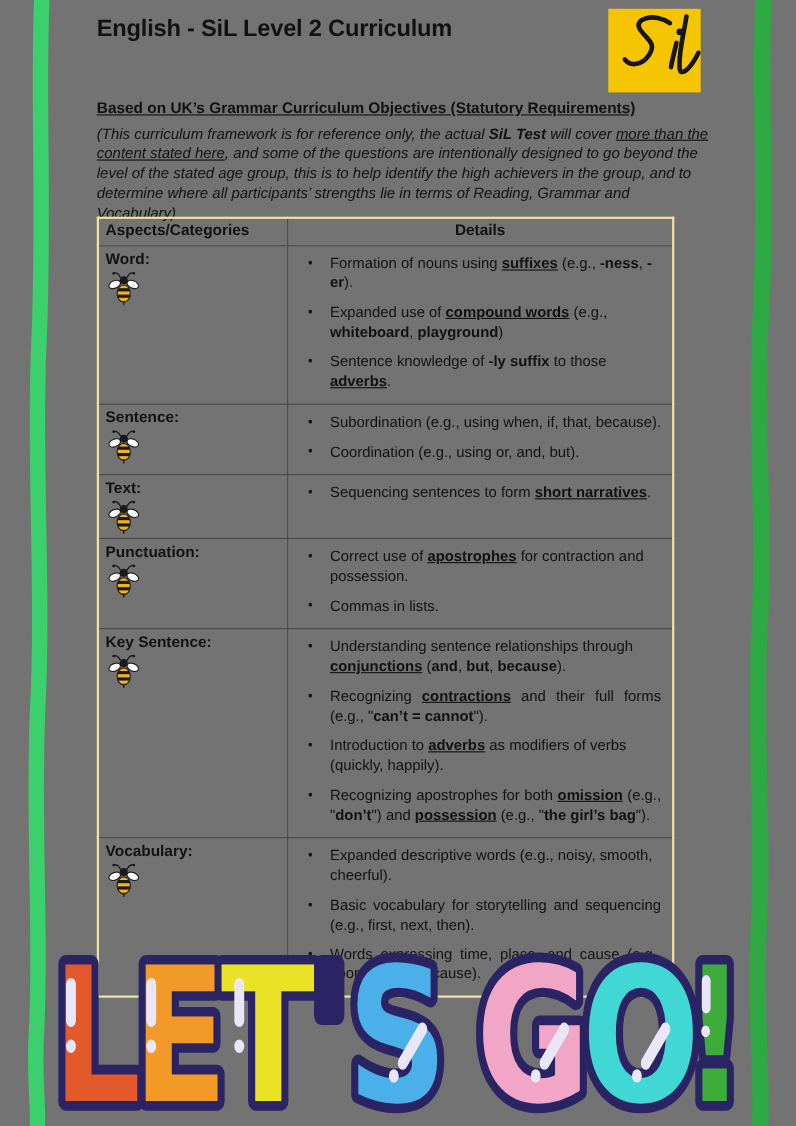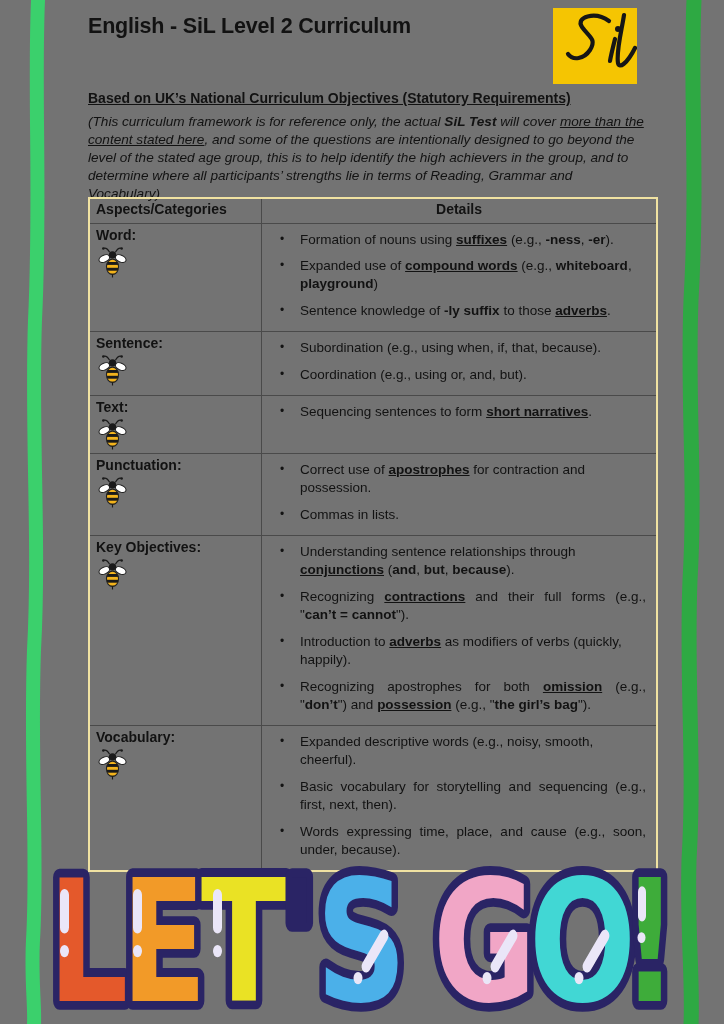--- a/index.html
+++ b/index.html
@@ -14,21 +14,21 @@
   .page-subtitle{position:absolute;left:88px;top:43px;width:470px;font-size:15.5px;font-weight:bold;}
   .logo{position:absolute;left:553px;top:8px;width:84px;height:76px;background:#F5C502;}
   .logo svg{display:block;}
 
   .section-heading{position:absolute;left:88px;top:90px;width:560px;font-size:14px;font-weight:bold;text-decoration:underline;}
 
   .disclaimer{position:absolute;left:88px;top:113px;width:560px;font-size:13.6px;font-style:italic;line-height:1.32;}
   .disclaimer .b{font-weight:bold;}
   .disclaimer .u{text-decoration:underline;}
 
-  table.curriculum{position:absolute;left:88px;top:197px;width:570px;border-collapse:collapse;table-layout:fixed;
+  table.curriculum{position:absolute;left:88px;top:197px;width:525px;border-collapse:collapse;table-layout:fixed;
     border:2px solid #F0E2A2;font-size:13.5px;}
   table.curriculum th,table.curriculum td{border:1px solid #4a4a4a;vertical-align:top;}
   table.curriculum thead tr{height:25px;}
   table.curriculum th{font-size:14px;font-weight:bold;padding:2px 6px;}
   th.cat-h{text-align:left;width:159px;}
   th.det-h{text-align:center;}
   td.cat-cell{padding:3px 6px;}
   .cat-label{font-weight:bold;font-size:14px;}
   .bee{display:block;margin:3px 0 0 2px;}
   td.det-cell{padding:2px 4px 2px 2px;}
@@ -61,21 +61,21 @@
     <svg width="84" height="76" viewBox="0 0 84 76">
       <g fill="none" stroke="#161616" stroke-width="4.2" stroke-linecap="round">
         <path d="M56 13 C42 3 22 9 29 19 C36 29 44 31 37 42 C31 51 20 53 15 46"></path>
         <path d="M62 31 C60 39 58 47 57 53"></path>
         <path d="M71 7 C69 21 63 43 65 55 C66 61 74 56 82 40"></path>
       </g>
       <circle cx="65" cy="21" r="3" fill="#161616"></circle>
     </svg>
   </div>
 
-  <div class="section-heading">Based on UK’s National Curriculum Objectives (Statutory Requirements)</div>
+  <div class="section-heading">Based on UK’s Grammar Curriculum Objectives (Statutory Requirements)</div>
 
   <div class="disclaimer" id="disclaimer"><span class="">(This curriculum framework is for reference only, the actual </span><span class="b">SiL Test</span><span class=""> will cover </span><span class=" u">more than the content stated here</span><span class="">, and some of the questions are intentionally designed to go beyond the level of the stated age group, this is to help identify the high achievers in the group, and to determine where all participants’ strengths lie in terms of Reading, Grammar and Vocabulary)</span></div>
 
   <table class="curriculum">
     <thead>
       <tr>
         <th class="cat-h">Aspects/Categories</th>
         <th class="det-h">Details</th>
       </tr>
     </thead>
@@ -227,21 +227,21 @@
           <div class="btext"><span class="">Correct use of </span><span class="b u">apostrophes</span><span class=""> for contraction and possession.</span></div>
         </div>
         <div class="bullet">
           <span class="dot">•</span>
           <div class="btext"><span class="">Commas in lists.</span></div>
         </div>
     </td>
   </tr>
   <tr class="r-key-knowledge">
     <td class="cat-cell">
-      <div class="cat-label">Key Objectives:</div>
+      <div class="cat-label">Key Sentence:</div>
       <svg class="bee" width="29" height="32" viewBox="0 0 60 66">
   <g stroke="#1A1A1A" fill="none" stroke-width="2.4">
     <path d="M24 13 Q18 2 11 5"></path>
                 <path d="M36 13 Q42 2 49 5"></path>
   </g>
   <circle cx="11" cy="5" r="2.6" fill="#1A1A1A"></circle>
   <circle cx="49" cy="5" r="2.6" fill="#1A1A1A"></circle>
   <ellipse cx="13" cy="26" rx="11.5" ry="7" fill="#fff" stroke="#222" stroke-width="2.2" transform="rotate(-24 13 26)"></ellipse>
   <ellipse cx="47" cy="26" rx="11.5" ry="7" fill="#fff" stroke="#222" stroke-width="2.2" transform="rotate(24 47 26)"></ellipse>
   <circle cx="30" cy="18" r="7.5" fill="#1A1A1A"></circle>

